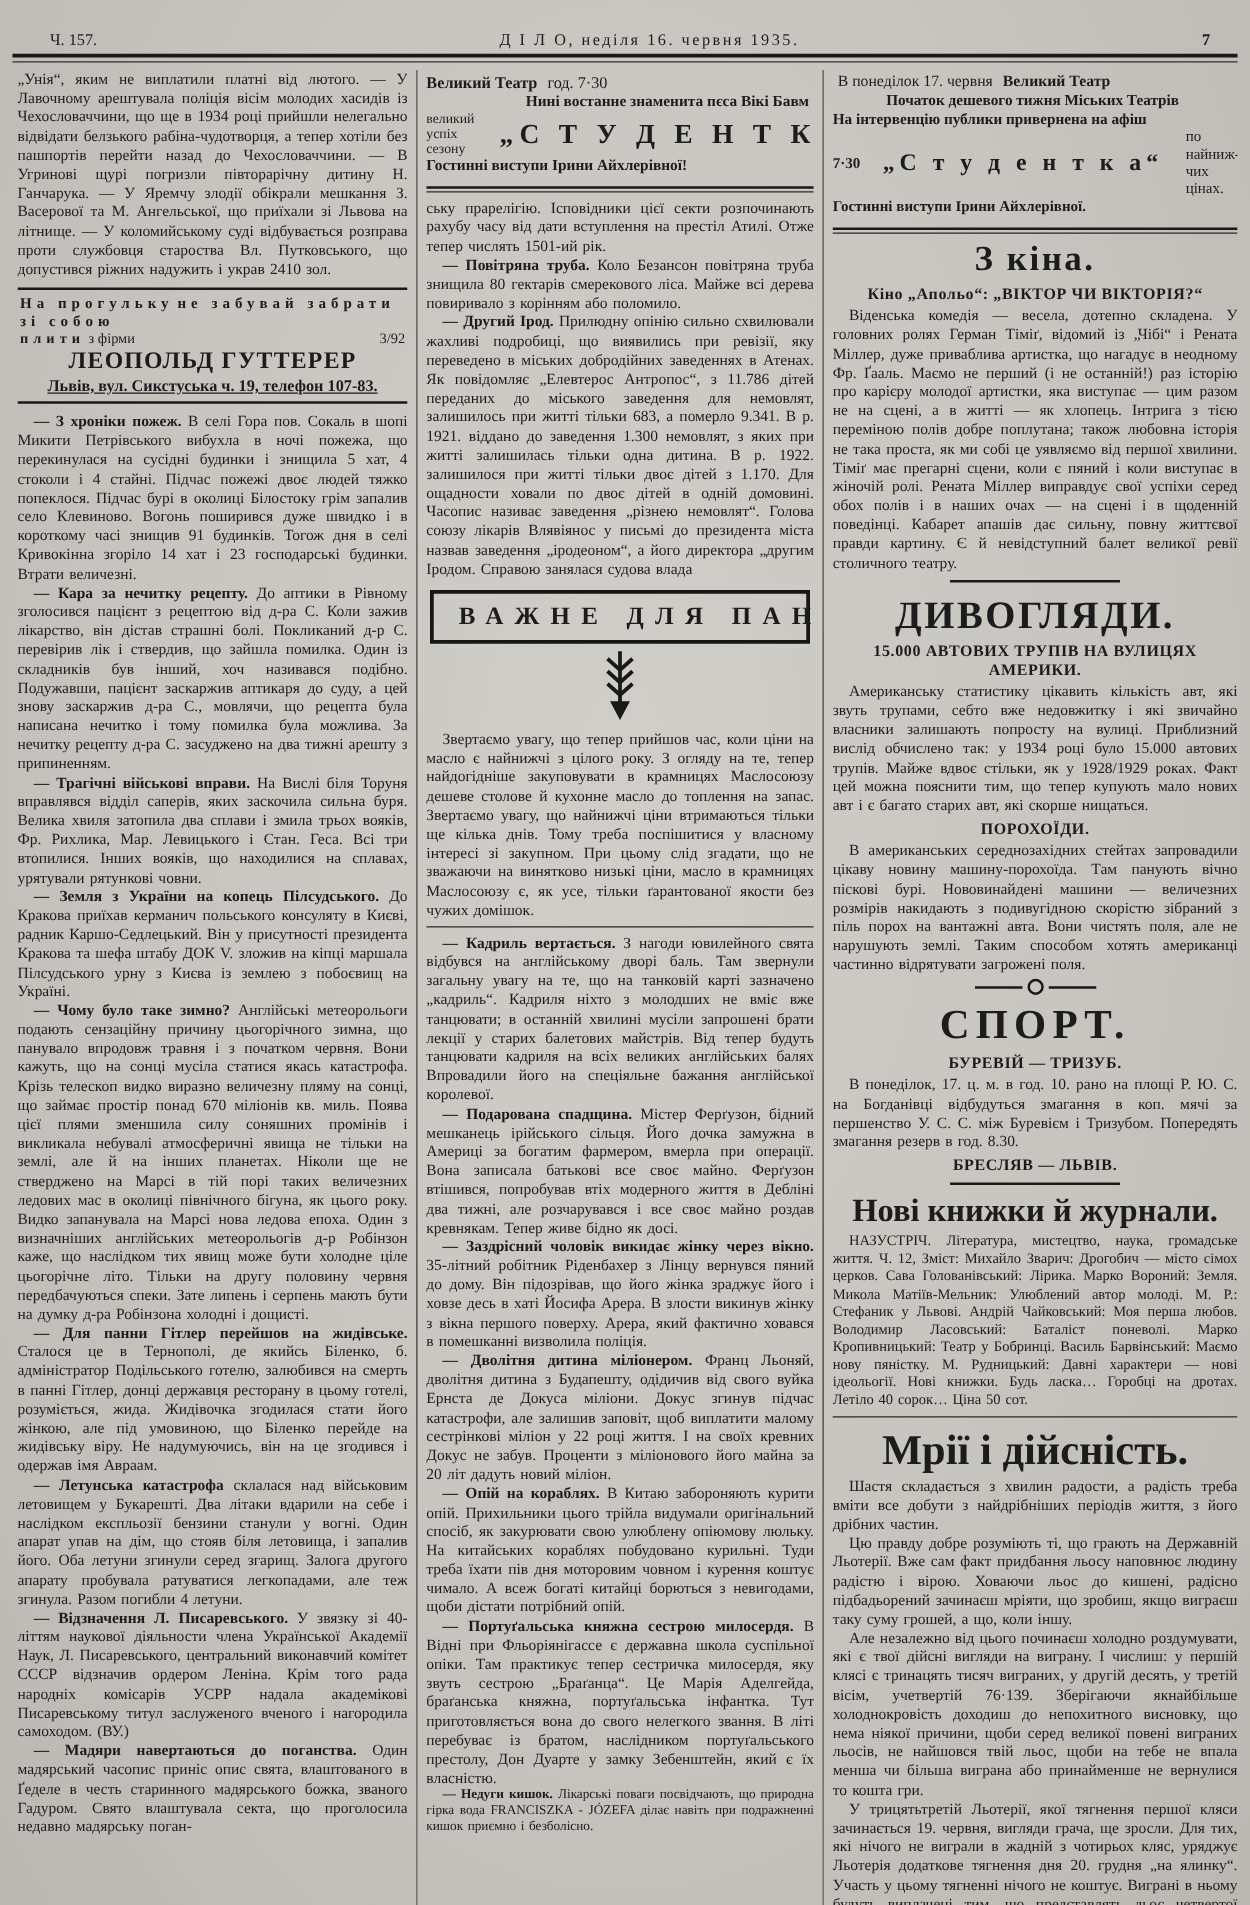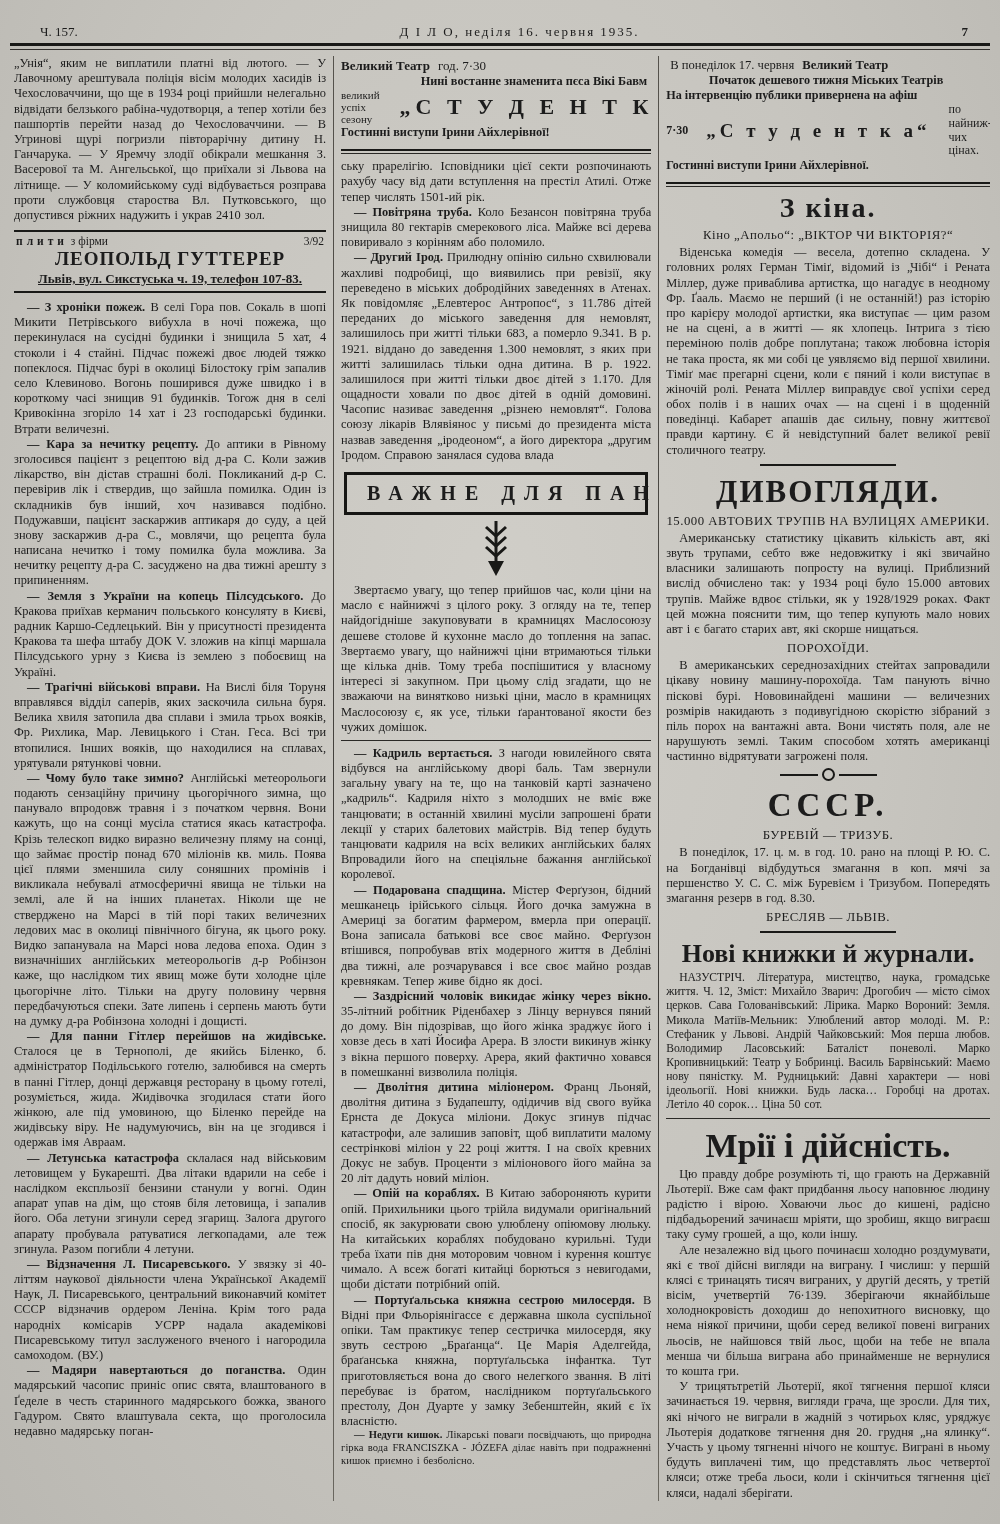--- a/index.html
+++ b/index.html
@@ -58,21 +58,21 @@
   .ad-thr2 .ttl{font-size:19px;letter-spacing:4px;font-weight:bold;white-space:nowrap;}
   .ad-thr2 .side{font-size:12px;font-weight:normal;line-height:1.15;}
   .ad-thr2 .r5{font-weight:bold;font-size:12px;text-align:left;}
   
   .sec-title{text-align:center;font-weight:bold;margin:4px 0 2px;}
   .t-kino{font-size:28px;letter-spacing:2px;}
   .t-dyvo{font-size:31px;letter-spacing:2px;margin-top:8px;}
   .t-sport{font-size:33px;letter-spacing:5px;margin-top:6px;}
   .t-books{font-size:26px;margin-top:6px;}
   .t-dreams{font-size:34px;margin-top:8px;}
-  .subhead{text-align:center;font-weight:normal;font-size:12.8px;margin:4px 0 2px;letter-spacing:0.5px;}
+  .subhead{text-align:center;font-weight:bold;font-size:12.8px;margin:4px 0 2px;letter-spacing:0.5px;}
   
   .imp-box{border:3.5px solid #161614;margin:9px 3px 4px;padding:7px 20px;
     text-align:center;font-weight:bold;font-size:20px;letter-spacing:9px;white-space:nowrap;}
   .arrow-wrap{text-align:center;margin:4px 0 2px;}
   .books-body{font-size:11.6px;line-height:1.22;}
 </style>
 </head>
 <body>
 
 <div class="page">
@@ -83,34 +83,38 @@
     <span class="pgno">7</span>
   </div>
   <div class="headrule"></div>
 
   <div class="cols">
 
     <div class="col col-left">
       <p class="para noindent">„Унія“, яким не виплатили платні від лютого. — У Лавочному арештувала поліція вісім молодих хасидів із Чехословаччини, що ще в 1934 році прийшли нелегально відвідати белзького рабіна-чудотворця, а тепер хотіли без пашпортів перейти назад до Чехословаччини. — В Угринові щурі погризли півторарічну дитину Н. Ганчарука. — У Яремчу злодії обікрали мешкання З. Васерової та М. Ангельської, що приїхали зі Львова на літнище. — У коломийському суді відбувається розправа проти службовця староства Вл. Путковського, що допустився ріжних надужить і украв 2410 зол.</p>
 
       <div class="ad-gut">
+        <div class="l1">
+          <b>На прогульку</b>
+          <b>не забувай забрати зі собою</b>
+        </div>
         <div class="l2">
           <span><b>плити</b>
           <span>з фірми</span></span>
           <span>3/92</span>
         </div>
         <div class="nm">ЛЕОПОЛЬД ГУТТЕРЕР</div>
         <div class="addr">Львів, вул. Сикстуська ч. 19, телефон 107-83.</div>
       </div>
 
       <div>
           <p class="para"><b class="lead">— З хроніки пожеж.</b><span> В селі Гора пов. Сокаль в шопі Микити Петрівського вибухла в ночі пожежа, що перекинулася на сусідні будинки і знищила 5 хат, 4 стоколи і 4 стайні. Підчас пожежі двоє людей тяжко попеклося. Підчас бурі в околиці Білостоку грім запалив село Клевиново. Вогонь поширився дуже швидко і в короткому часі знищив 91 будинків. Тогож дня в селі Кривокінна згоріло 14 хат і 23 господарські будинки. Втрати величезні.</span></p>
           <p class="para"><b class="lead">— Кара за нечитку рецепту.</b><span> До аптики в Рівному зголосився пацієнт з рецептою від д-ра С. Коли зажив лікарство, він дістав страшні болі. Покликаний д-р С. перевірив лік і ствердив, що зайшла помилка. Один із складників був інший, хоч називався подібно. Подужавши, пацієнт заскаржив аптикаря до суду, а цей знову заскаржив д-ра С., мовлячи, що рецепта була написана нечитко і тому помилка була можлива. За нечитку рецепту д-ра С. засуджено на два тижні арешту з припиненням.</span></p>
+          <p class="para"><b class="lead">— Трагічні військові вправи.</b><span> На Вислі біля Торуня вправлявся відділ саперів, яких заскочила сильна буря. Велика хвиля затопила два сплави і змила трьох вояків, Фр. Рихлика, Мар. Левицького і Стан. Геса. Всі три втопилися. Інших вояків, що находилися на сплавах, урятували рятункові човни.</span></p>
           <p class="para"><b class="lead">— Земля з України на копець Пілсудського.</b><span> До Кракова приїхав керманич польського консуляту в Києві, радник Каршо-Седлецький. Він у присутності президента Кракова та шефа штабу ДОК V. зложив на кіпці маршала Пілсудського урну з Києва із землею з побоєвищ на Україні.</span></p>
-          <p class="para"><b class="lead">— Трагічні військові вправи.</b><span> На Вислі біля Торуня вправлявся відділ саперів, яких заскочила сильна буря. Велика хвиля затопила два сплави і змила трьох вояків, Фр. Рихлика, Мар. Левицького і Стан. Геса. Всі три втопилися. Інших вояків, що находилися на сплавах, урятували рятункові човни.</span></p>
           <p class="para"><b class="lead">— Чому було таке зимно?</b><span> Англійські метеорольоги подають сензаційну причину цьогорічного зимна, що панувало впродовж травня і з початком червня. Вони кажуть, що на сонці мусіла статися якась катастрофа. Крізь телескоп видко виразно величезну пляму на сонці, що займає простір понад 670 міліонів кв. миль. Поява цієї плями зменшила силу соняшних промінів і викликала небувалі атмосферичні явища не тільки на землі, але й на інших планетах. Ніколи ще не стверджено на Марсі в тій порі таких величезних ледових мас в околиці північного бігуна, як цього року. Видко запанувала на Марсі нова ледова епоха. Один з визначніших англійських метеорольогів д-р Робінзон каже, що наслідком тих явищ може бути холодне ціле цьогорічне літо. Тільки на другу половину червня передбачуються спеки. Зате липень і серпень мають бути на думку д-ра Робінзона холодні і дощисті.</span></p>
           <p class="para"><b class="lead">— Для панни Гітлер перейшов на жидівське.</b><span> Сталося це в Тернополі, де якийсь Біленко, б. адміністратор Подільського готелю, залюбився на смерть в панні Гітлер, донці державця ресторану в цьому готелі, розуміється, жида. Жидівочка згодилася стати його жінкою, але під умовиною, що Біленко перейде на жидівську віру. Не надумуючись, він на це згодився і одержав імя Авраам.</span></p>
           <p class="para"><b class="lead">— Летунська катастрофа</b><span> склалася над військовим летовищем у Букарешті. Два літаки вдарили на себе і наслідком експльозії бензини станули у вогні. Один апарат упав на дім, що стояв біля летовища, і запалив його. Оба летуни згинули серед згарищ. Залога другого апарату пробувала ратуватися легкопадами, але теж згинула. Разом погибли 4 летуни.</span></p>
           <p class="para"><b class="lead">— Відзначення Л. Писаревського.</b><span> У звязку зі 40-літтям наукової діяльности члена Української Академії Наук, Л. Писаревського, центральний виконавчий комітет СССР відзначив ордером Леніна. Крім того рада народніх комісарів УСРР надала академікові Писаревському титул заслуженого вченого і нагородила самоходом. (ВУ.)</span></p>
           <p class="para"><b class="lead">— Мадяри навертаються до поганства.</b><span> Один мадярський часопис приніс опис свята, влаштованого в Ґеделе в честь старинного мадярського божка, званого Гадуром. Свято влаштувала секта, що проголосила недавно мадярську поган-</span></p>
         </div>
     </div>
 
     <div class="vrule"></div>
 
@@ -198,32 +202,33 @@
 
       <h2 class="sec-title t-dyvo">ДИВОГЛЯДИ.</h2>
       <div class="subhead">15.000 АВТОВИХ ТРУПІВ НА ВУЛИЦЯХ АМЕРИКИ.</div>
       <p class="para">Американську статистику цікавить кількість авт, які звуть трупами, себто вже недовжитку і які звичайно власники залишають попросту на вулиці. Приблизний вислід обчислено так: у 1934 році було 15.000 автових трупів. Майже вдвоє стільки, як у 1928/1929 роках. Факт цей можна пояснити тим, що тепер купують мало нових авт і є багато старих авт, які скорше нищаться.</p>
       <div class="subhead">ПОРОХОЇДИ.</div>
       <p class="para">В американських середнозахідних стейтах запровадили цікаву новину машину-порохоїда. Там панують вічно піскові бурі. Нововинайдені машини — величезних розмірів накидають з подивугідною скорістю зібраний з піль порох на вантажні авта. Вони чистять поля, але не нарушують землі. Таким способом хотять американці частинно відрятувати загрожені поля.</p>
       <div class="ornament">
           <i></i>
         </div>
 
-      <h2 class="sec-title t-sport">СССР.</h2>
+      <h2 class="sec-title t-sport">СПОРТ.</h2>
       <div class="subhead">БУРЕВІЙ — ТРИЗУБ.</div>
       <p class="para">В понеділок, 17. ц. м. в год. 10. рано на площі Р. Ю. С. на Богданівці відбудуться змагання в коп. мячі за першенство У. С. С. між Буревієм і Тризубом. Попередять змагання резерв в год. 8.30.</p>
       <div class="subhead">БРЕСЛЯВ — ЛЬВІВ.</div>
       <div class="hrule short"></div>
 
       <h2 class="sec-title t-books">Нові книжки й журнали.</h2>
       <p class="para books-body">НАЗУСТРІЧ. Література, мистецтво, наука, громадське життя. Ч. 12, Зміст: Михайло Зварич: Дрогобич — місто сімох церков. Сава Голованівський: Лірика. Марко Вороний: Земля. Микола Матіїв-Мельник: Улюблений автор молоді. М. Р.: Стефаник у Львові. Андрій Чайковський: Моя перша любов. Володимир Ласовський: Баталіст поневолі. Марко Кропивницький: Театр у Бобринці. Василь Барвінський: Маємо нову пяністку. М. Рудницький: Давні характери — нові ідеольогії. Нові книжки. Будь ласка… Горобці на дротах. Летіло 40 сорок… Ціна 50 сот.</p>
       <div class="hrule thin"></div>
 
       <h2 class="sec-title t-dreams">Мрії і дійсність.</h2>
       <div>
+          <p class="para"><span>Шастя складається з хвилин радости, а радість треба вміти все добути з найдрібніших періодів життя, з його дрібних частин.</span></p>
           <p class="para"><span>Цю правду добре розуміють ті, що грають на Державній Льотерії. Вже сам факт придбання льосу наповнює людину радістю і вірою. Ховаючи льос до кишені, радісно підбадьорений зачинаєш мріяти, що зробиш, якщо виграєш таку суму грошей, а що, коли іншу.</span></p>
           <p class="para"><span>Але незалежно від цього починаєш холодно роздумувати, які є твої дійсні вигляди на виграну. І числиш: у першій клясі є тринацять тисяч виграних, у другій десять, у третій вісім, учетвертій 76·139. Зберігаючи якнайбільше холоднокровість доходиш до непохитного висновку, що нема ніякої причини, щоби серед великої повені виграних льосів, не найшовся твій льос, щоби на тебе не впала менша чи більша виграна або принайменше не вернулися то кошта гри.</span></p>
           <p class="para"><span>У трицятьтретій Льотерії, якої тягнення першої кляси зачинається 19. червня, вигляди грача, ще зросли. Для тих, які нічого не виграли в жадній з чотирьох кляс, уряджує Льотерія додаткове тягнення дня 20. грудня „на ялинку“. Участь у цьому тягненні нічого не коштує. Виграні в ньому будуть виплачені тим, що представлять льос четвертої кляси; отже треба льоси, коли і скінчиться тягнення цієї кляси, надалі зберігати.</span></p>
         </div>
     </div>
 
   </div>
 </div>
 
 </body></html>

